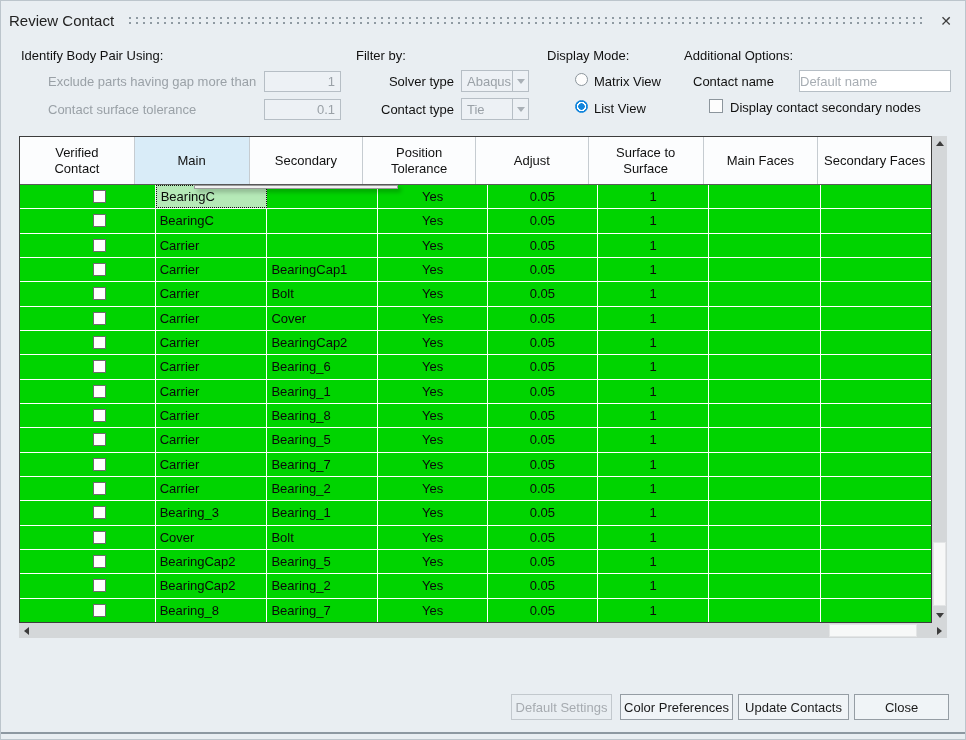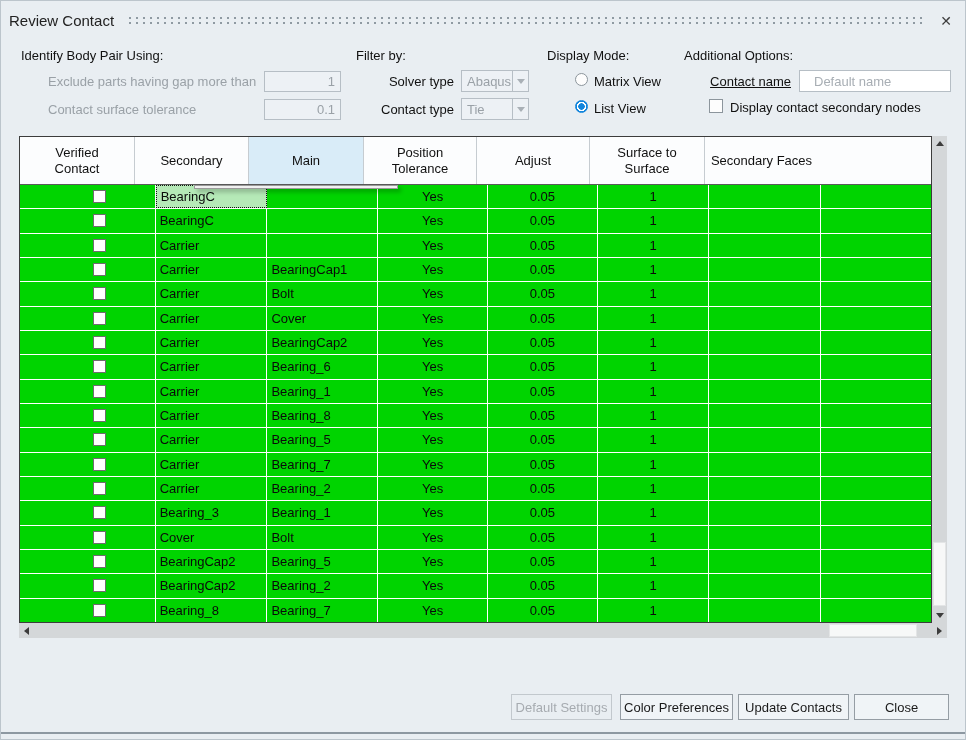--- a/index.html
+++ b/index.html
@@ -44,21 +44,21 @@
   .combo .dd { width:16px; height:100%; border-left:1px solid #b6bec5; display:flex; align-items:center; justify-content:center; }
   .chev { width:0; height:0; border-left:4px solid transparent; border-right:4px solid transparent; border-top:5px solid #a9b0b6; }
   .radio { width:13px; height:13px; border-radius:50%; border:1px solid #8c959c; background:#fdfdfd; }
   .radio.on {
     border:1px solid var(--accent);
     background:radial-gradient(circle at center, var(--accent) 0 3px, #ffffff 3.5px 4.5px, var(--accent) 5px);
   }
   .checkbox { width:14px; height:14px; background:#fdfdfd; border:1px solid #8c959c; }
   .text-input {
     height:22px; width:152px; background:#fff; border:1px solid #b6bec5;
-    font-size:13px; color:#333; padding:0 14px; font-family:"Liberation Sans", sans-serif;
+    font-size:13px; color:#333; padding:0 0; font-family:"Liberation Sans", sans-serif;
   }
   .text-input::placeholder { color:#a8aeb4; }
 
   
   #table-wrap { left:18px; top:135px; width:928px; height:502px; }
   #grid-viewport {
     position:absolute; left:0; top:0; width:913px; height:487px;
     border:1px solid #3c3c3c; background:#fff; overflow:hidden;
   }
   #grid-header { display:flex; height:48px; background:#fcfdfe; border-bottom:1px solid #5a5a5a; }
@@ -139,48 +139,51 @@
     </span>
 </div>
 
 <div class="abs h-label" style="left:546px; top:47px;">Display Mode:</div>
 <div class="abs radio" style="left:574px; top:72px;"></div>
 <div class="abs r-label" style="left:593px; top:73px;">Matrix View</div>
 <div class="abs radio on" style="left:574px; top:99px;"></div>
 <div class="abs r-label" style="left:593px; top:100px;">List View</div>
 
 <div class="abs h-label" style="left:683px; top:47px;">Additional Options:</div>
-<div class="abs r-label" style="left:692px; top:73px; width:98px; text-align:right;text-decoration:underline;">Contact name</div>
+<div class="abs r-label" style="left:692px; top:73px; width:98px; text-align:left;">Contact name</div>
 <input class="abs text-input" style="left: 798px; top: 69px;" placeholder="Default name">
 <div class="abs checkbox" style="left:708px; top:98px;"></div>
 <div class="abs r-label" style="left:729px; top:99px;">Display contact secondary nodes</div>
 
 <div class="abs" id="table-wrap">
   <div id="grid-viewport">
     <div id="grid-header">
         <div class="hcell" style="width: 115px; align-items: center;">
           <div>Verified</div>
           <div>Contact</div>
         </div>
+        <div class="hcell sel" style="width: 115px;">
+          <div>Main</div>
+        </div>
         <div class="hcell" style="width: 114px;">
           <div>Secondary</div>
-        </div>
-        <div class="hcell sel" style="width: 115px;">
-          <div>Main</div>
         </div>
         <div class="hcell" style="width: 113px;">
           <div>Position</div>
           <div>Tolerance</div>
         </div>
         <div class="hcell" style="width: 113px;">
           <div>Adjust</div>
         </div>
         <div class="hcell" style="width: 115px;">
           <div>Surface to</div>
           <div>Surface</div>
+        </div>
+        <div class="hcell" style="width: 115px;">
+          <div>Main Faces</div>
         </div>
         <div class="hcell" style="width: 113px;">
           <div>Secondary Faces</div>
         </div>
       </div>
     <div id="grid-body">
         <div class="row">
           <div class="cell center" style="width: 115px;">
             <div class="rowcheck"></div>
           </div>

